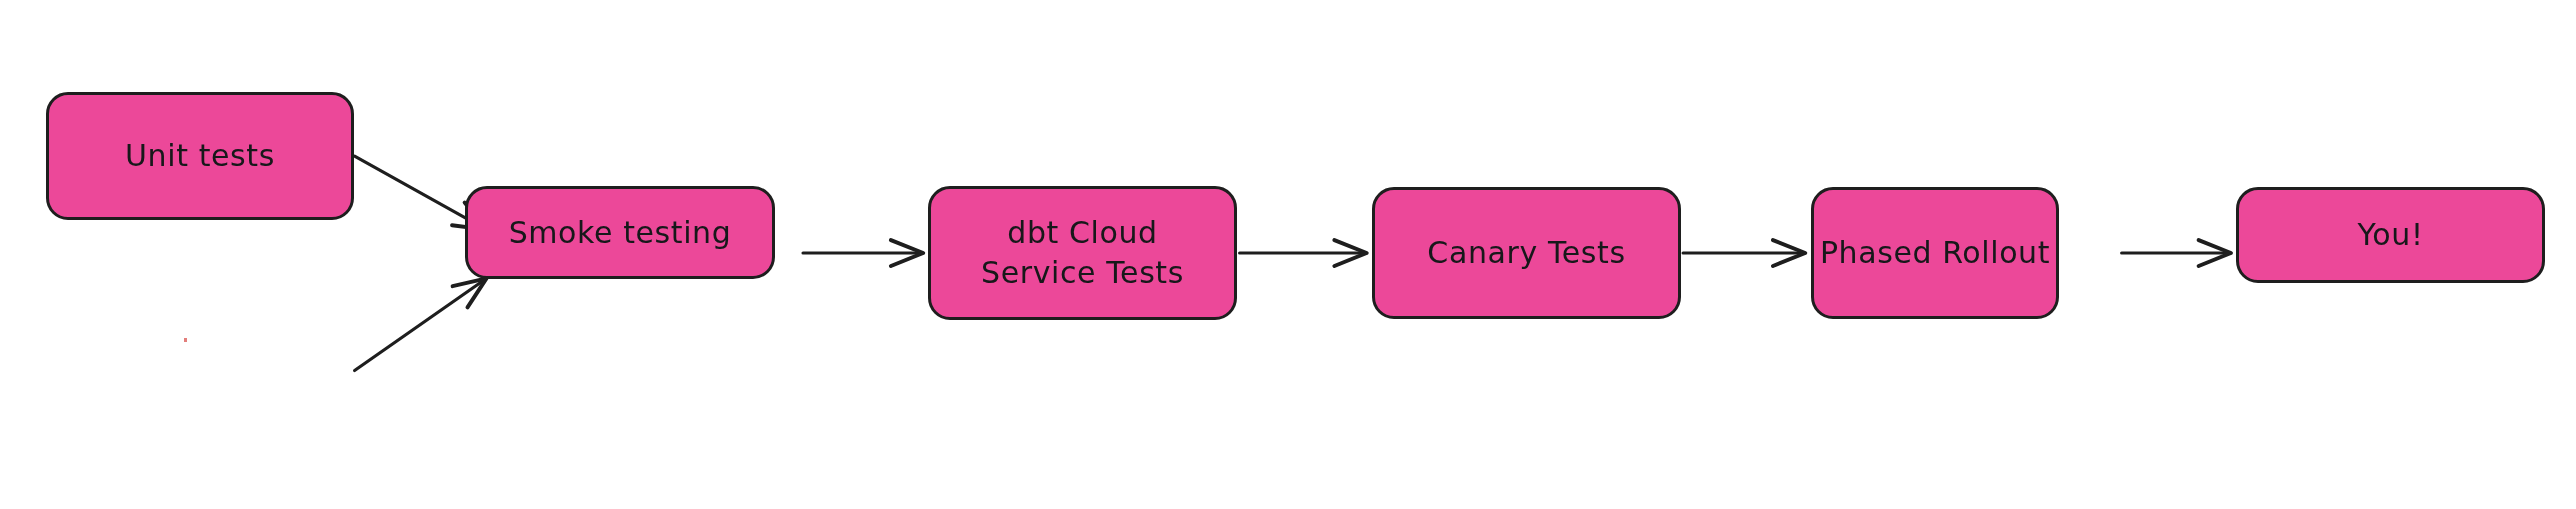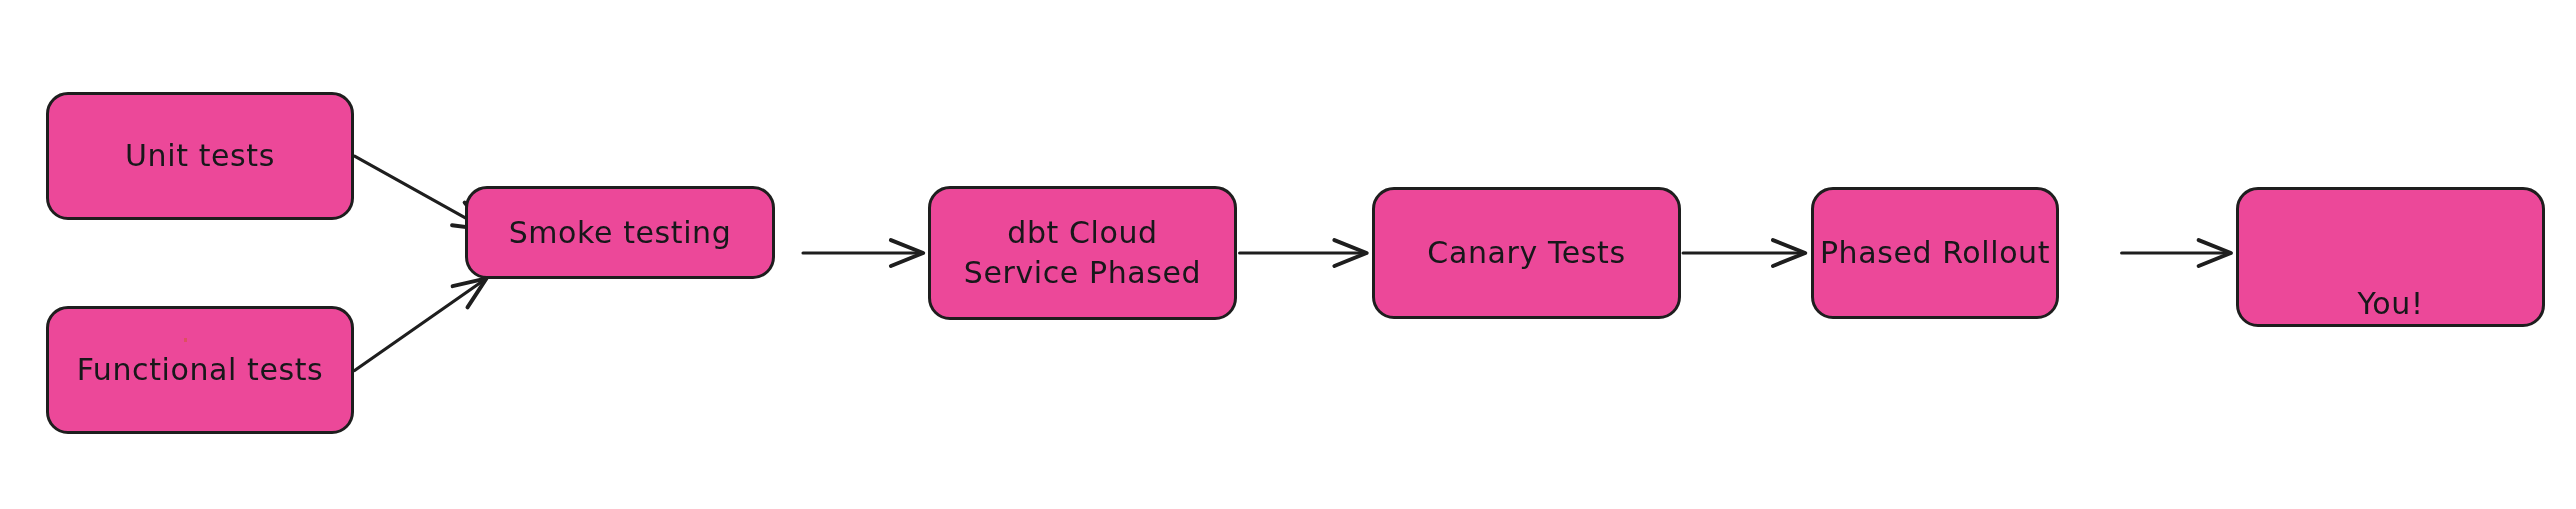--- a/index.html
+++ b/index.html
@@ -49,21 +49,21 @@
     white-space: pre-line;
     -webkit-font-smoothing: antialiased;
   }
   
   #node-unit-tests        { left: 46px;   top: 92px;  width: 308px; height: 128px; }
   #node-functional-tests  { left: 46px;   top: 306px; width: 308px; height: 128px; }
   #node-smoke-testing     { left: 465px;  top: 186px; width: 310px; height: 93px; }
   #node-dbt-cloud         { left: 928px;  top: 186px; width: 309px; height: 134px; }
   #node-canary-tests      { left: 1372px; top: 187px; width: 309px; height: 132px; justify-content: center; }
   #node-phased-rollout    { left: 1811px; top: 187px; width: 248px; height: 132px; }
-  #node-you               { left: 2236px; top: 187px; width: 309px; height: 140px; align-items: flex-end; }
+  #node-you               { left: 2236px; top: 187px; width: 309px; height: 96px; }
 
   .speck {
     position: absolute;
     width: 3px;
     height: 4px;
     background: #d9534f;
     opacity: 0.75;
     z-index: 3;
   }
 </style>
@@ -101,31 +101,28 @@
 
     <g>
       <path d="M2148,256 L2258,256" fill="none" stroke="#1e1e1e" stroke-width="3.2" stroke-linecap="round" marker-end="url(#arrowOpen)"></path>
     </g>
   </svg>
 
   <div class="node" id="node-unit-tests">
     <span class="node-label">Unit tests</span>
   </div>
 
-  <div class="node" id="node-functional-tests">
-    <span class="node-label">Functional tests</span>
-  </div>
 
   <div class="node" id="node-smoke-testing">
     <span class="node-label">Smoke testing</span>
   </div>
 
   <div class="node" id="node-dbt-cloud">
     <span class="node-label">dbt Cloud
-Service Phased</span>
+Service Tests</span>
   </div>
 
   <div class="node" id="node-canary-tests">
     <span class="node-label">Canary Tests</span>
   </div>
 
   <div class="node" id="node-phased-rollout">
     <span class="node-label">Phased Rollout</span>
   </div>
 

